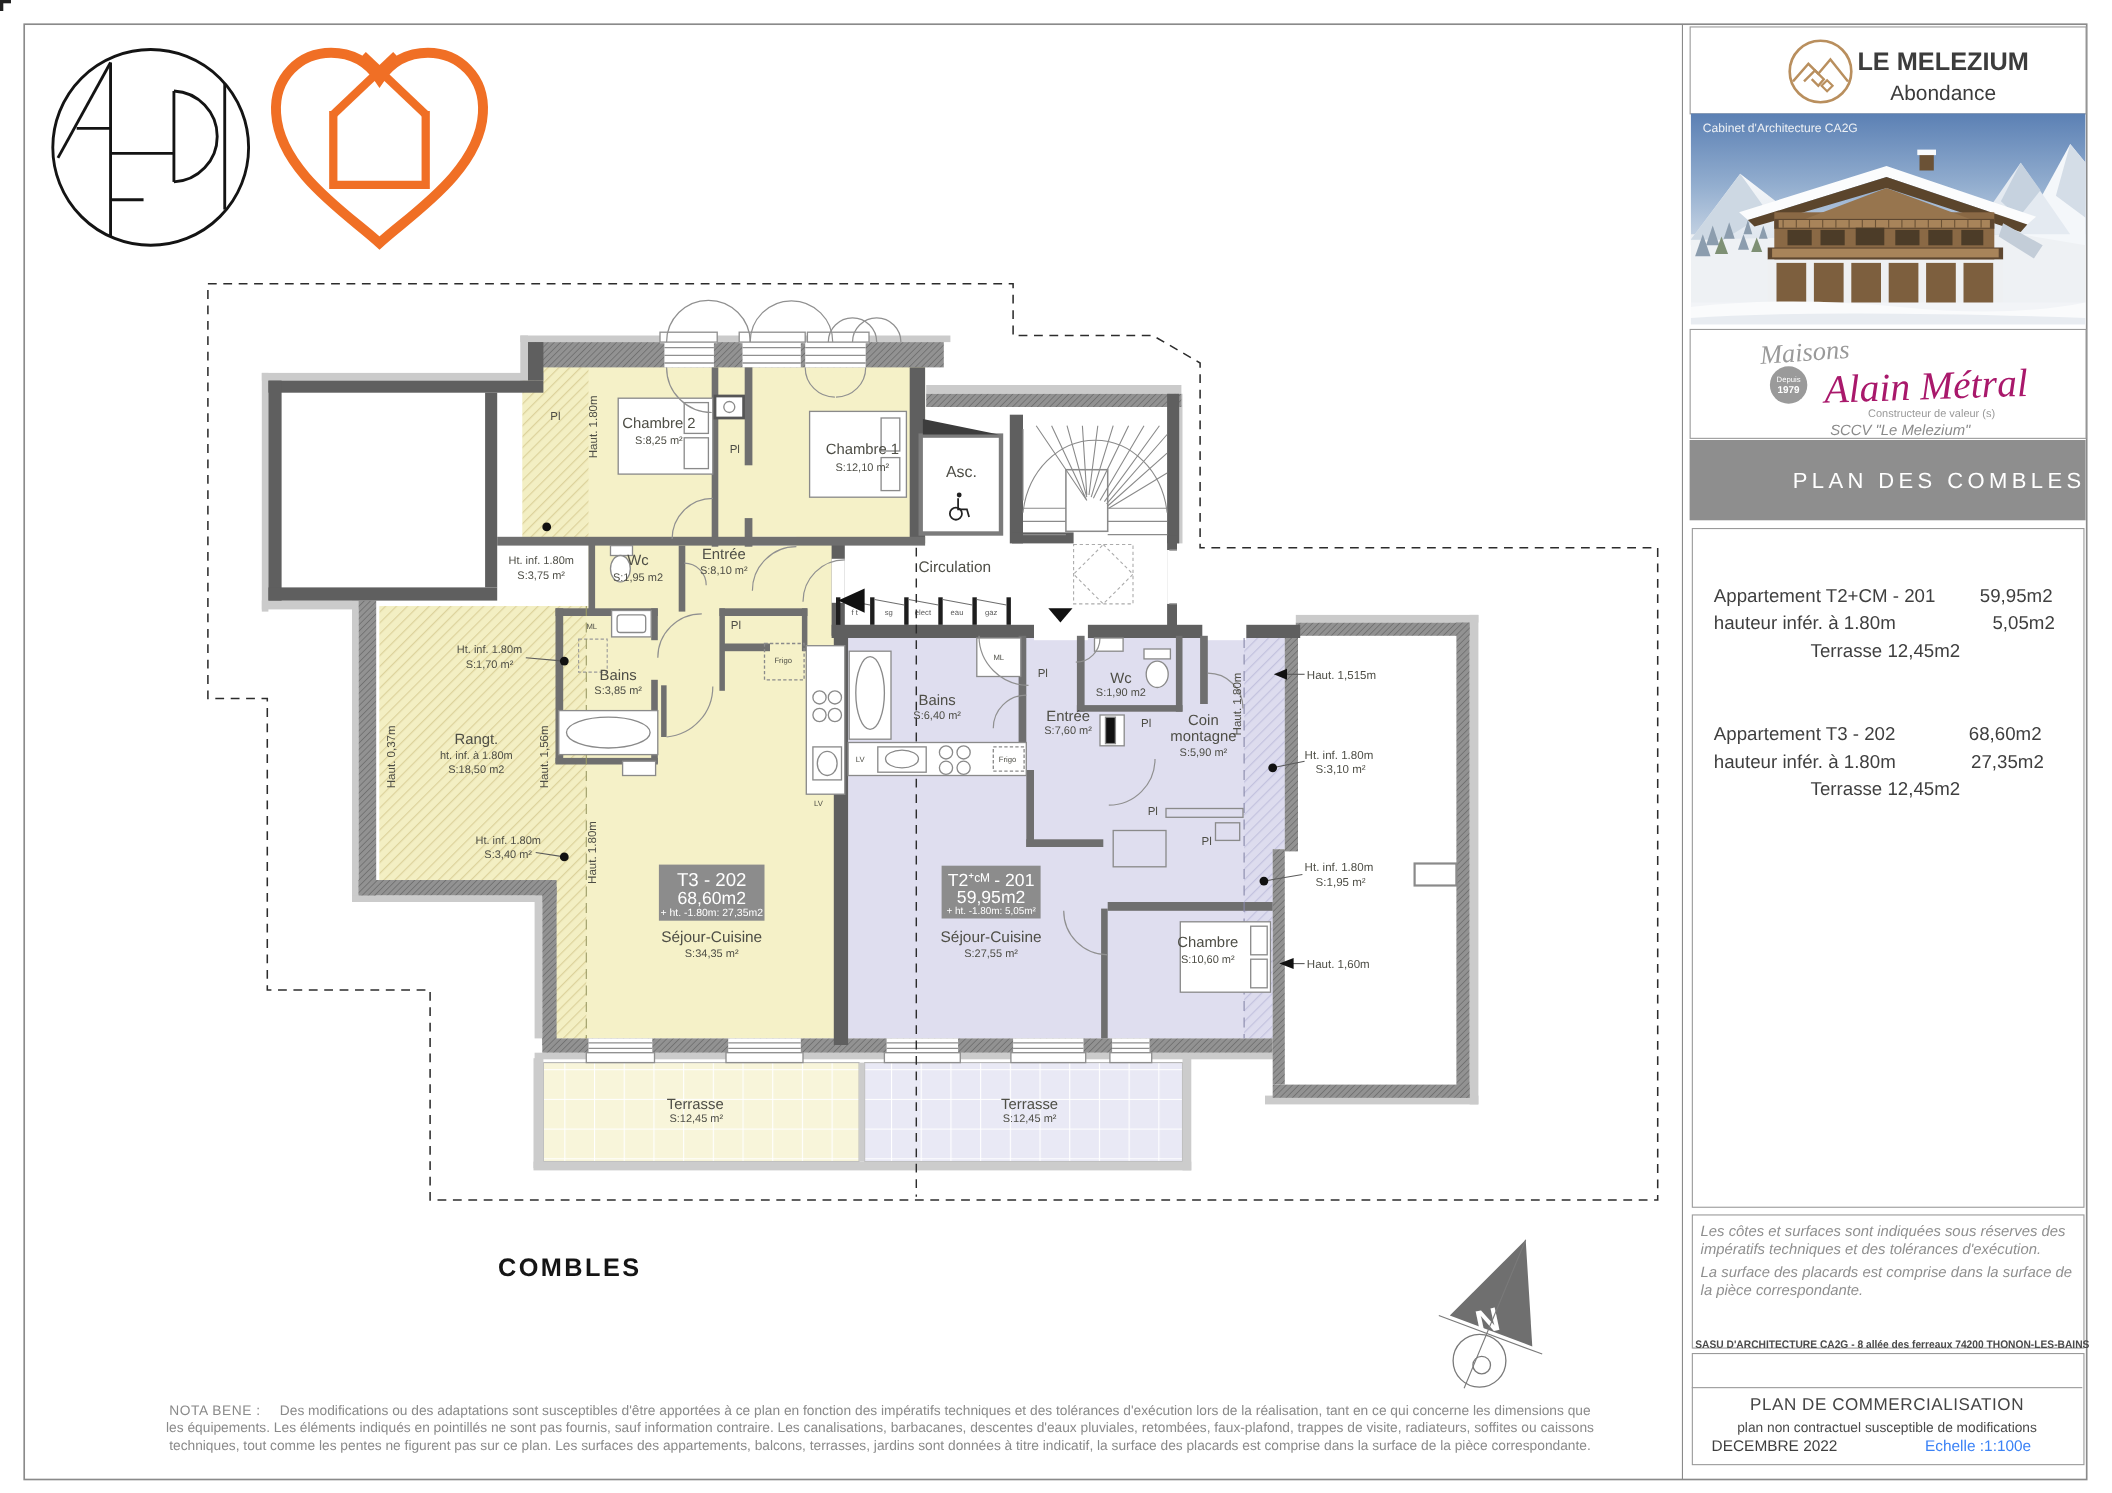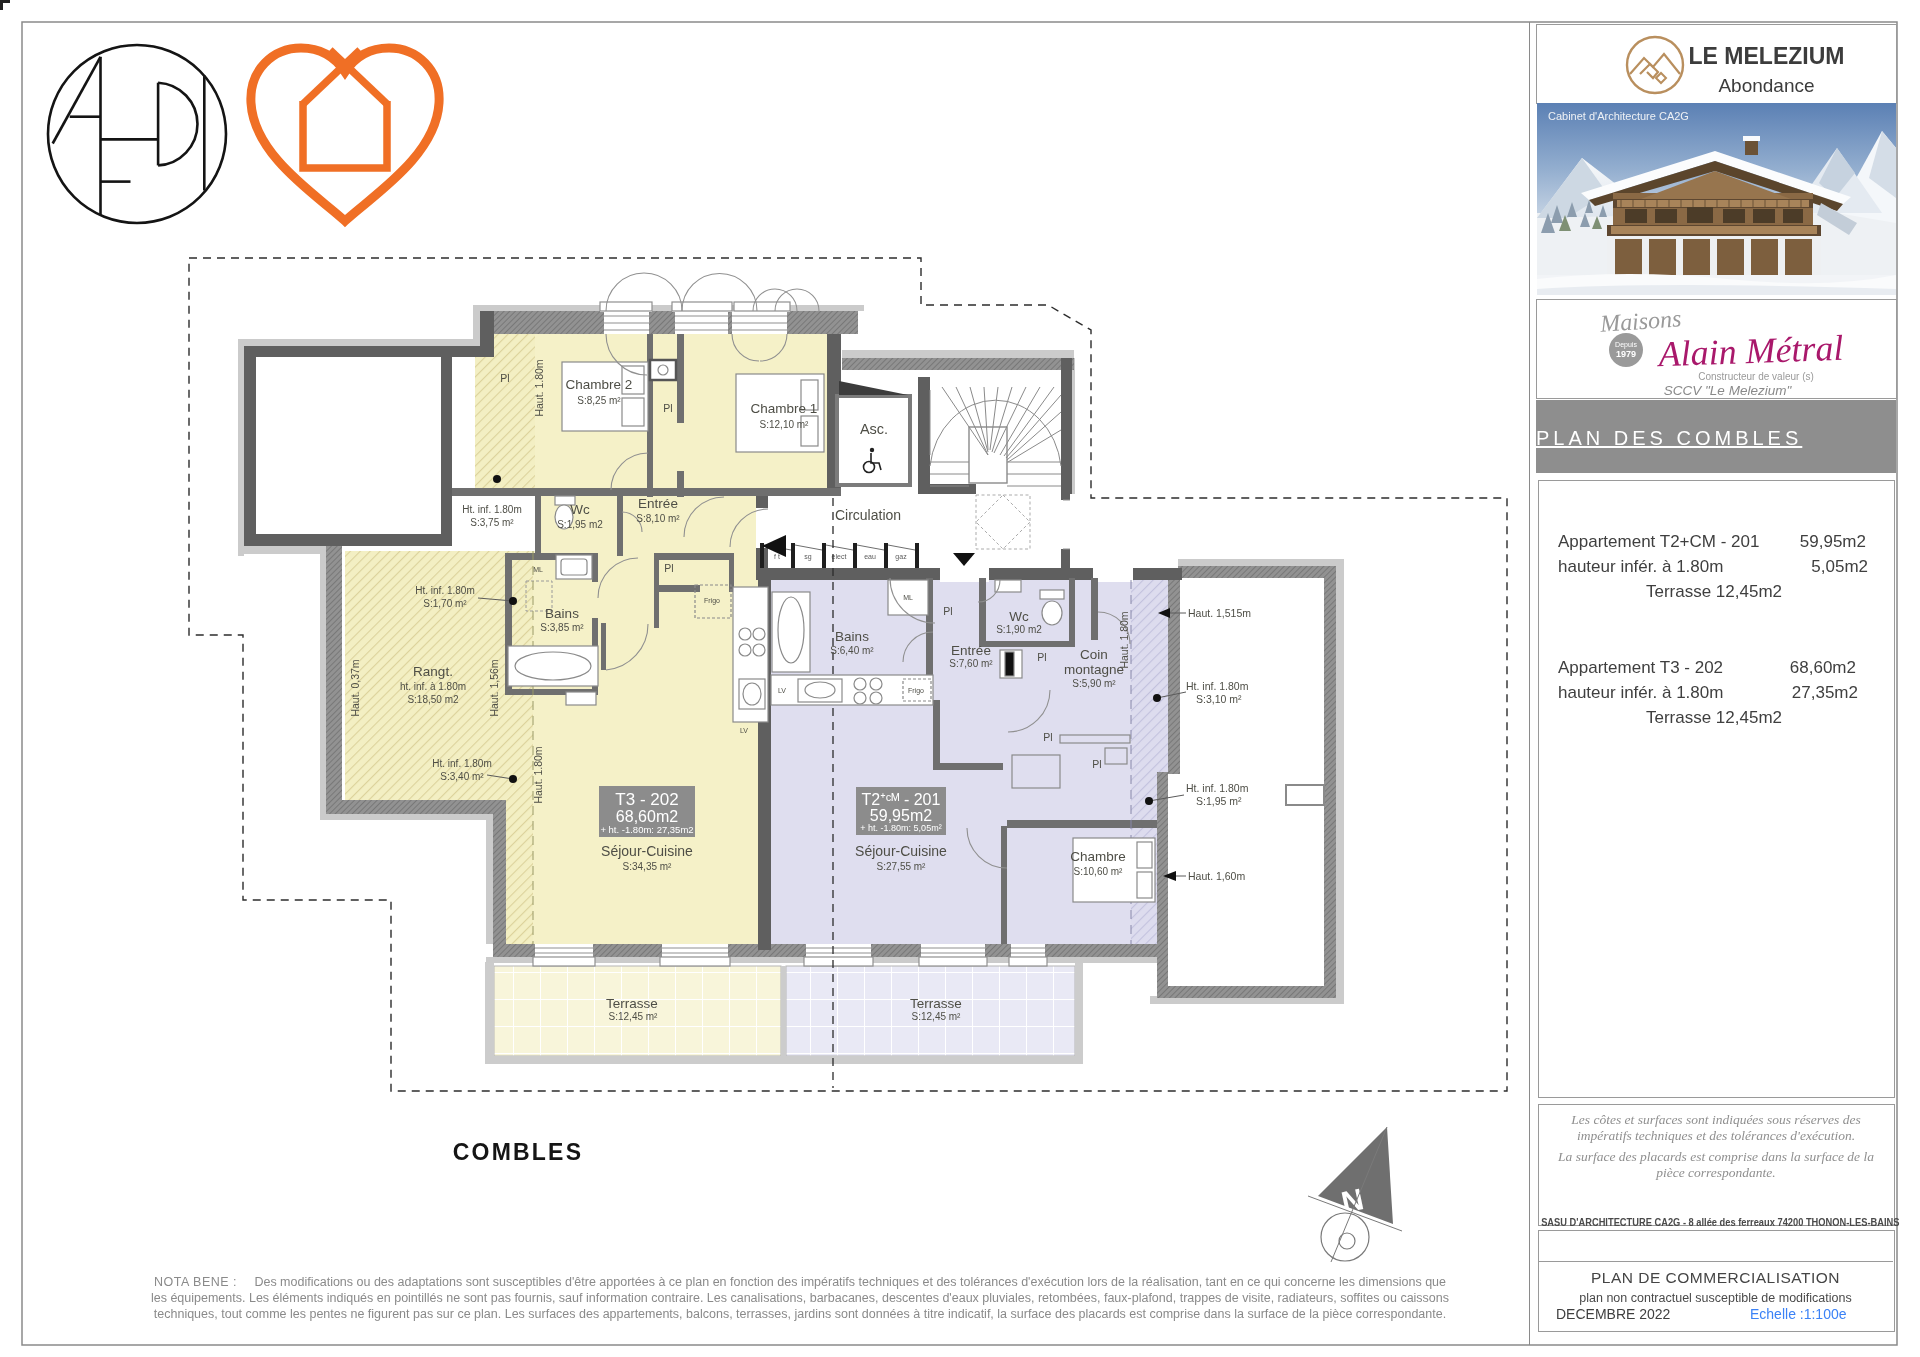--- a/index.html
+++ b/index.html
@@ -661,36 +661,36 @@
         <circle cx="18" cy="18" r="17" fill="#9a9a9a"></circle>
         <text x="18" y="15" font-size="7" fill="#fff" text-anchor="middle">Depuis</text>
         <text x="18" y="25" font-size="9" fill="#fff" text-anchor="middle" font-weight="bold">1979</text>
       </svg>
 </div>
 <div class="abs" style="left:1626px;top:330px;width:250px;text-align:center;font-family:'Liberation Serif',serif;font-style:italic;font-size:36px;color:#a9186b;transform:rotate(-2deg)">Alain Métral</div>
 <div class="abs" style="left:1650px;top:371px;width:212px;text-align:center;font-size:10px;color:#9a9a9a;">Constructeur de valeur (s)</div>
 <div class="abs" style="left:1625px;top:383px;width:205px;text-align:center;font-style:italic;font-size:13.5px;color:#8a8a8a;">SCCV "Le Melezium"</div>
 
 <div class="abs" style="left:1536px;top:400px;width:360px;height:73px;background:#8e8e8e;"></div>
-<div class="abs" style="left:1536px;top:427px;width:360px;text-align:left;font-size:20px;letter-spacing:4px;color:#ffffff;text-decoration:underline;">PLAN DES COMBLES</div>
+<div class="abs" style="left:1536px;top:427px;width:360px;text-align:right;font-size:20px;letter-spacing:4px;color:#ffffff;">PLAN DES COMBLES</div>
 
 <div class="abs" style="left:1538px;top:480px;width:355px;height:616px;border:1px solid #9a9a9a;"></div>
 <div class="abs" style="left:1558px;top:529px;width:312px;font-size:17px;color:#3f3f3f;line-height:25px;">
   <div>Appartement T2+CM - 201<span style="float:right;margin-right:4px">59,95m2</span></div>
   <div>hauteur infér. à 1.80m<span style="float:right;margin-right:2px">5,05m2</span></div>
   <div style="text-align:center">Terrasse 12,45m2</div>
 </div>
 <div class="abs" style="left:1558px;top:655px;width:312px;font-size:17px;color:#3f3f3f;line-height:25px;">
   <div>Appartement T3 - 202<span style="float:right;margin-right:14px">68,60m2</span></div>
   <div>hauteur infér. à 1.80m<span style="float:right;margin-right:12px">27,35m2</span></div>
   <div style="text-align:center">Terrasse 12,45m2</div>
 </div>
 
 <div class="abs" style="left:1538px;top:1104px;width:355px;height:120px;border:1px solid #9a9a9a;"></div>
-<div class="abs" style="left:1546px;top:1112px;width:340px;font-size:13.5px;font-style:italic;color:#8f8f8f;text-align:center;line-height:16px;font-family:Liberation Serif, serif;">
+<div class="abs" style="left:1546px;top:1112px;width:340px;font-size:13.5px;font-style:italic;color:#8f8f8f;line-height:16px;">
   <div>Les côtes et surfaces sont indiquées sous réserves des impératifs techniques et des tolérances d'exécution.</div>
   <div style="margin-top:5px">La surface des placards est comprise dans la surface de la pièce correspondante.</div>
 </div>
 <div class="abs" style="left:1528px;top:1217px;width:376px;font-size:10px;font-weight:bold;color:#4a4a4a;text-align:center;white-space:nowrap;transform:scale(0.93,1);">SASU D'ARCHITECTURE CA2G - 8 allée des ferreaux 74200 THONON-LES-BAINS</div>
 
 <div class="abs" style="left:1538px;top:1230px;width:355px;height:100px;border:1px solid #9a9a9a;"></div>
 <div class="abs" style="left:1538px;top:1261px;width:355px;height:1px;background:#9a9a9a;"></div>
 <div class="abs" style="left:1538px;top:1269px;width:355px;text-align:center;font-size:15.5px;letter-spacing:0.5px;color:#454545;">PLAN DE COMMERCIALISATION</div>
 <div class="abs" style="left:1538px;top:1291px;width:355px;text-align:center;font-size:12.5px;color:#4a4a4a;">plan non contractuel susceptible de modifications</div>
 <div class="abs" style="left:1556px;top:1306px;font-size:14px;color:#3f3f3f;">DECEMBRE 2022</div>

